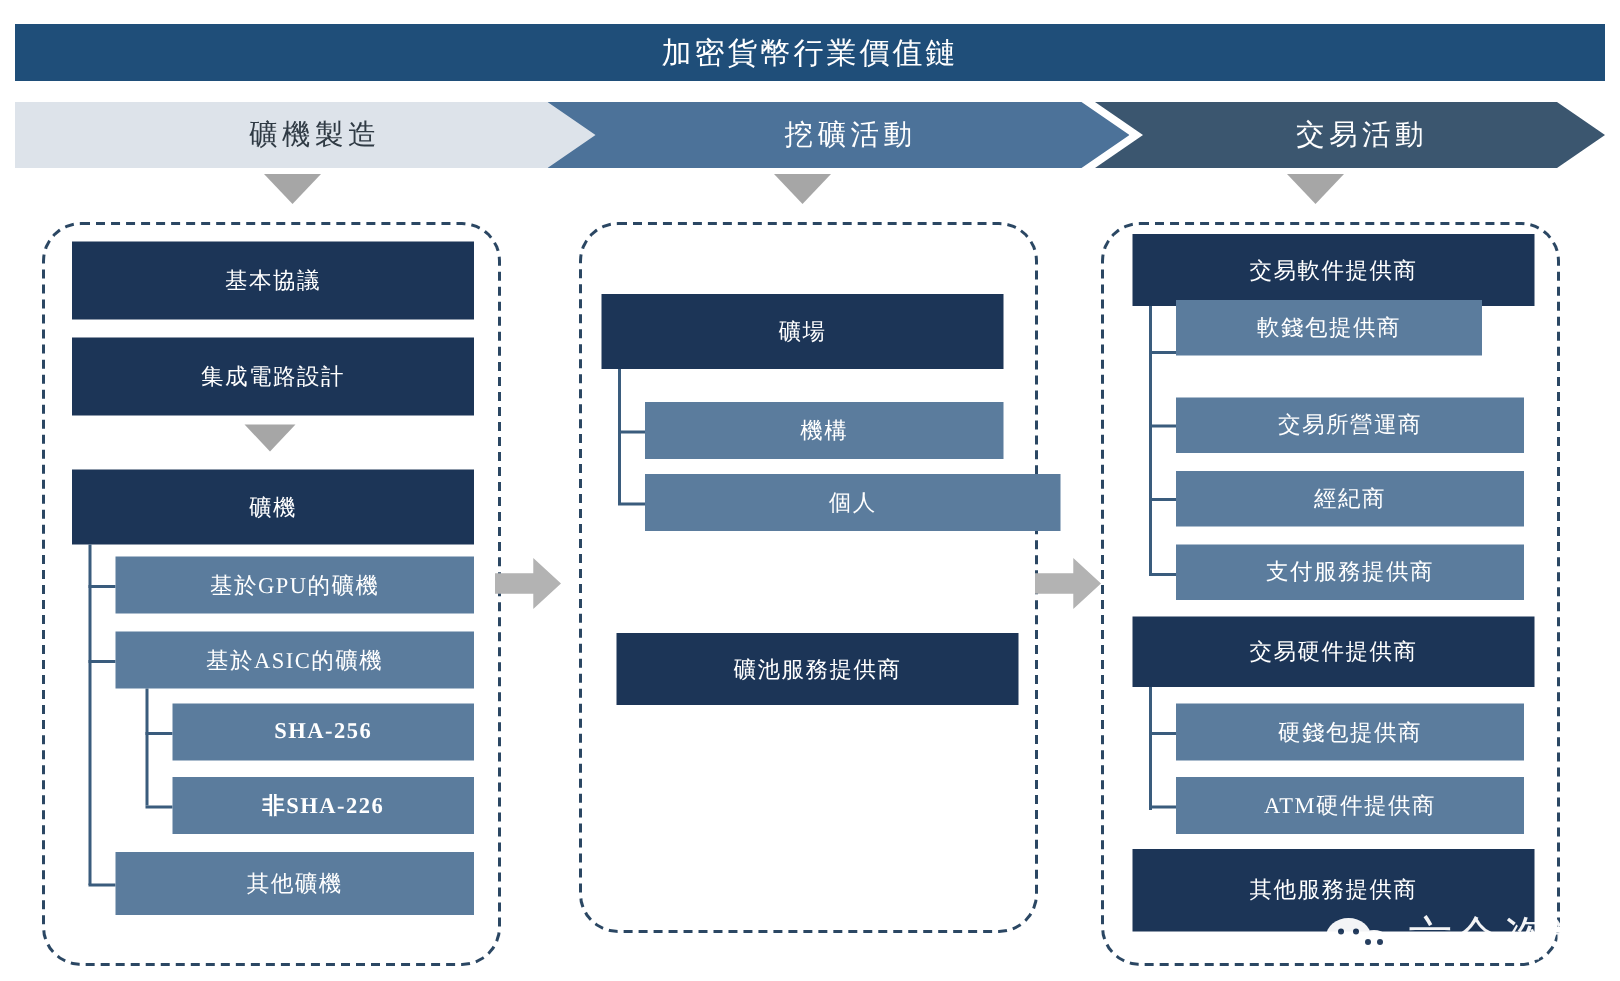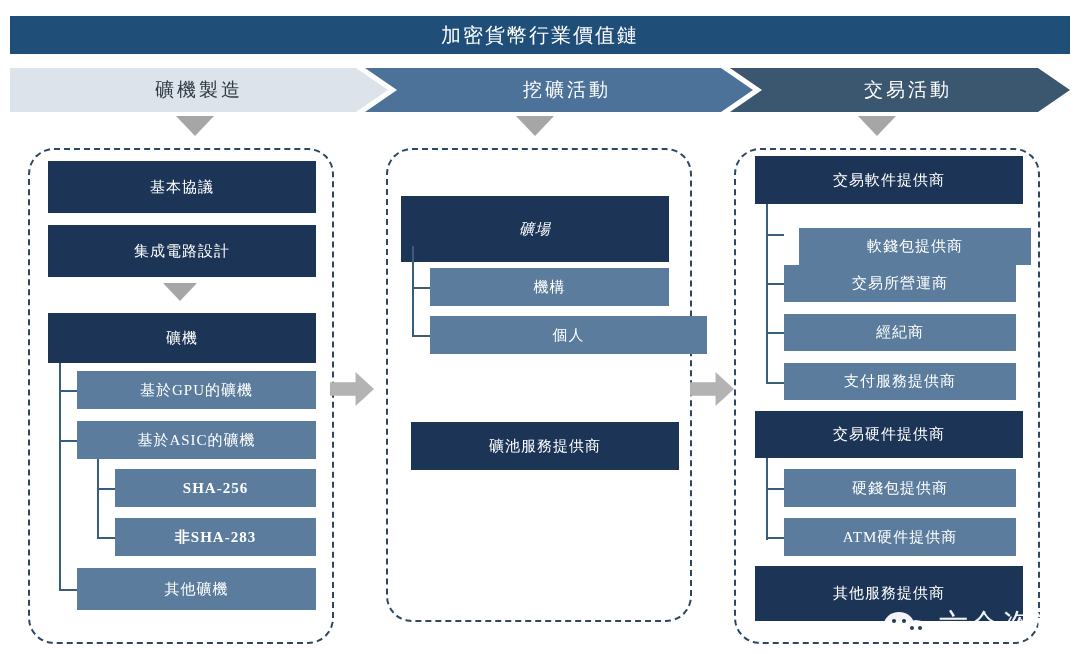--- a/index.html
+++ b/index.html
@@ -22,21 +22,21 @@
     color:#ffffff;font-size:20px;letter-spacing:2px;
   }
 
   
   .chev{
     position:absolute;top:68px;height:44px;
     display:flex;align-items:center;justify-content:center;
   }
   .chev .lbl{font-size:19px;letter-spacing:3px;}
   .chev1{left:10px;width:378px;background:#dde3ea;
-    clip-path:polygon(0 0, calc(100% - 32px) 0, 100% 50%, calc(100% - 32px) 100%, 0 100%);}
+    clip-path:polygon(0 0, calc(100% - 32px) 0, 100% 50%, calc(100% - 32px) 100%, 0 100%);padding-left:11px;}
   .chev1 .lbl{color:#2f3a44;}
   .chev2{left:365px;width:388px;background:#4c7299;
     clip-path:polygon(0 0, calc(100% - 32px) 0, 100% 50%, calc(100% - 32px) 100%, 0 100%, 32px 50%);}
   .chev2 .lbl{color:#ffffff;}
   .chev3{left:730px;width:340px;background:#3b566f;
     clip-path:polygon(0 0, calc(100% - 32px) 0, 100% 50%, calc(100% - 32px) 100%, 0 100%, 32px 50%);text-align:center;}
   .chev3 .lbl{color:#ffffff;}
   .chev2 .lbl,.chev3 .lbl{padding-left:16px;}
 
   
@@ -139,49 +139,49 @@
   <div class="box mid" style="left:77px;top:421px;width:239px;height:38px;">基於ASIC的礦機</div>
 
   <div class="vline" style="left:97px;top:459px;height:78px;"></div>
   <div class="hline" style="left:97px;top:488px;width:18px;"></div>
   <div class="hline" style="left:97px;top:537px;width:18px;"></div>
 
   <div class="box mid" style="left:115px;top:469px;width:201px;height:38px;">
       <b>SHA-256</b>
     </div>
   <div class="box mid" style="left:115px;top:518px;width:201px;height:38px;">
-      <b>非SHA-283</b>
+      <b>非SHA-226</b>
     </div>
 
   <div class="box mid" style="left:77px;top:568px;width:239px;height:42px;">其他礦機</div>
 
   <div class="rarrow" style="left:330px;top:372px;"></div>
 
-  <div class="box dark" style="left:401px;top:196px;width:268px;height:66px;font-style:italic;">礦場</div>
+  <div class="box dark" style="left:401px;top:196px;width:268px;height:50px;">礦場</div>
 
   <div class="vline" style="left:412px;top:246px;height:90px;"></div>
   <div class="hline" style="left:412px;top:287px;width:18px;"></div>
   <div class="hline" style="left:412px;top:335px;width:18px;"></div>
 
   <div class="box mid" style="left:430px;top:268px;width:239px;height:38px;">機構</div>
   <div class="box mid" style="left:430px;top:316px;width:277px;height:38px;">個人</div>
 
   <div class="box dark" style="left:411px;top:422px;width:268px;height:48px;">礦池服務提供商</div>
 
   <div class="rarrow" style="left:690px;top:372px;"></div>
 
   <div class="box dark" style="left:755px;top:156px;width:268px;height:48px;">交易軟件提供商</div>
 
   <div class="vline" style="left:766px;top:204px;height:180px;"></div>
   <div class="hline" style="left:766px;top:234px;width:18px;"></div>
   <div class="hline" style="left:766px;top:283px;width:18px;"></div>
   <div class="hline" style="left:766px;top:332px;width:18px;"></div>
   <div class="hline" style="left:766px;top:382px;width:18px;"></div>
 
-  <div class="box mid" style="left:784px;top:228px;width:232px;height:37px;margin-left:15px;">軟錢包提供商</div>
+  <div class="box mid" style="left:784px;top:200px;width:204px;height:37px;">軟錢包提供商</div>
   <div class="box mid" style="left:784px;top:265px;width:232px;height:37px;">交易所營運商</div>
   <div class="box mid" style="left:784px;top:314px;width:232px;height:37px;">經紀商</div>
   <div class="box mid" style="left:784px;top:363px;width:232px;height:37px;">支付服務提供商</div>
 
   <div class="box dark" style="left:755px;top:411px;width:268px;height:47px;">交易硬件提供商</div>
 
   <div class="vline" style="left:766px;top:458px;height:82px;"></div>
   <div class="hline" style="left:766px;top:488px;width:18px;"></div>
   <div class="hline" style="left:766px;top:537px;width:18px;"></div>
 

